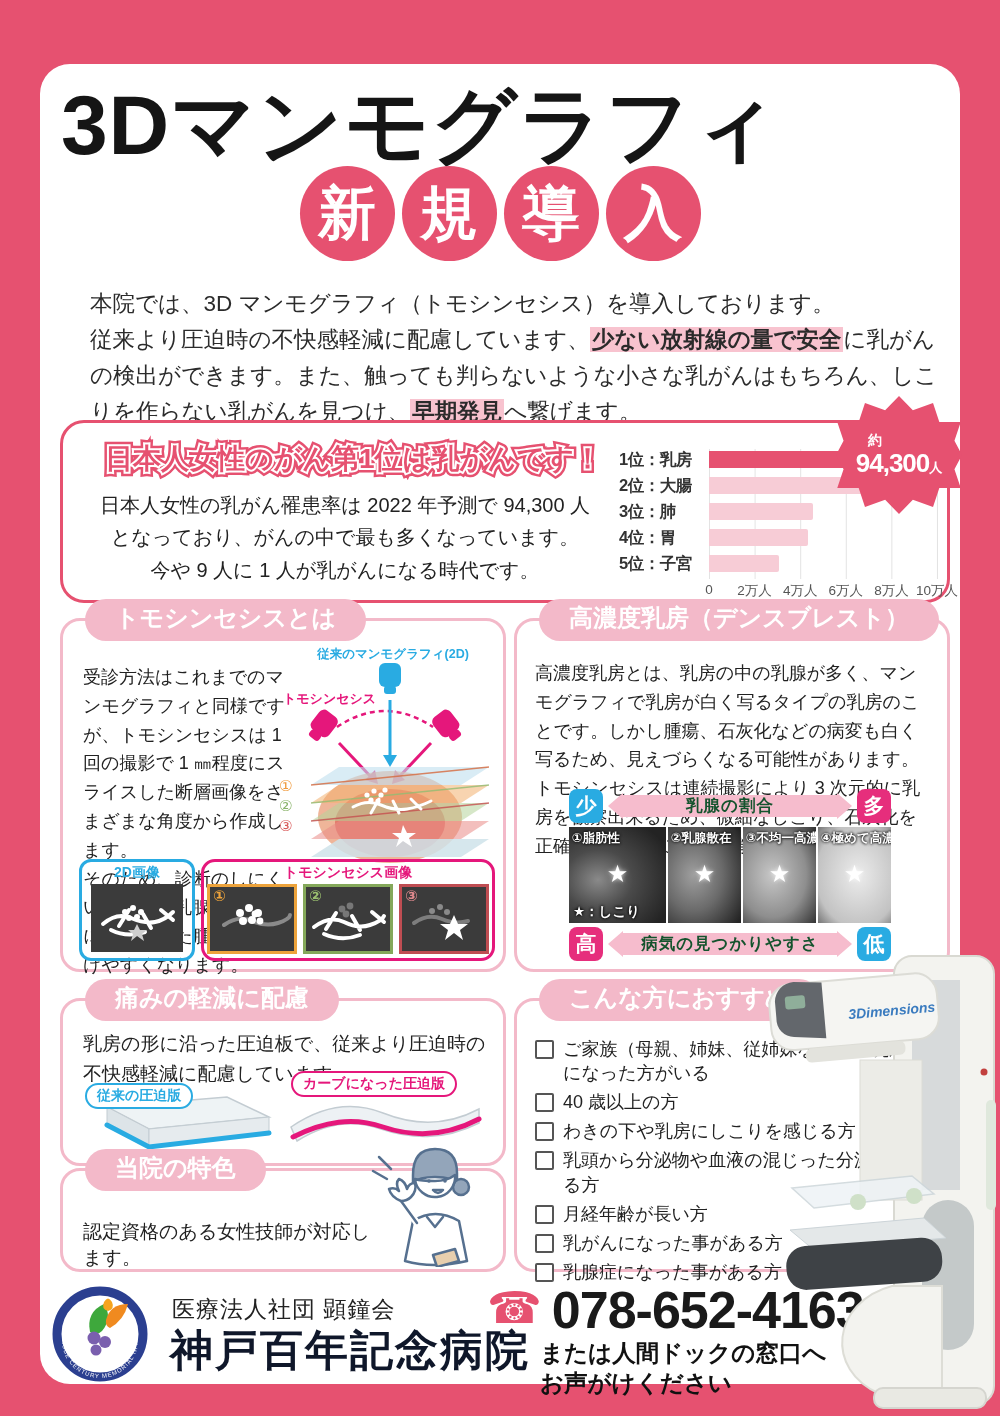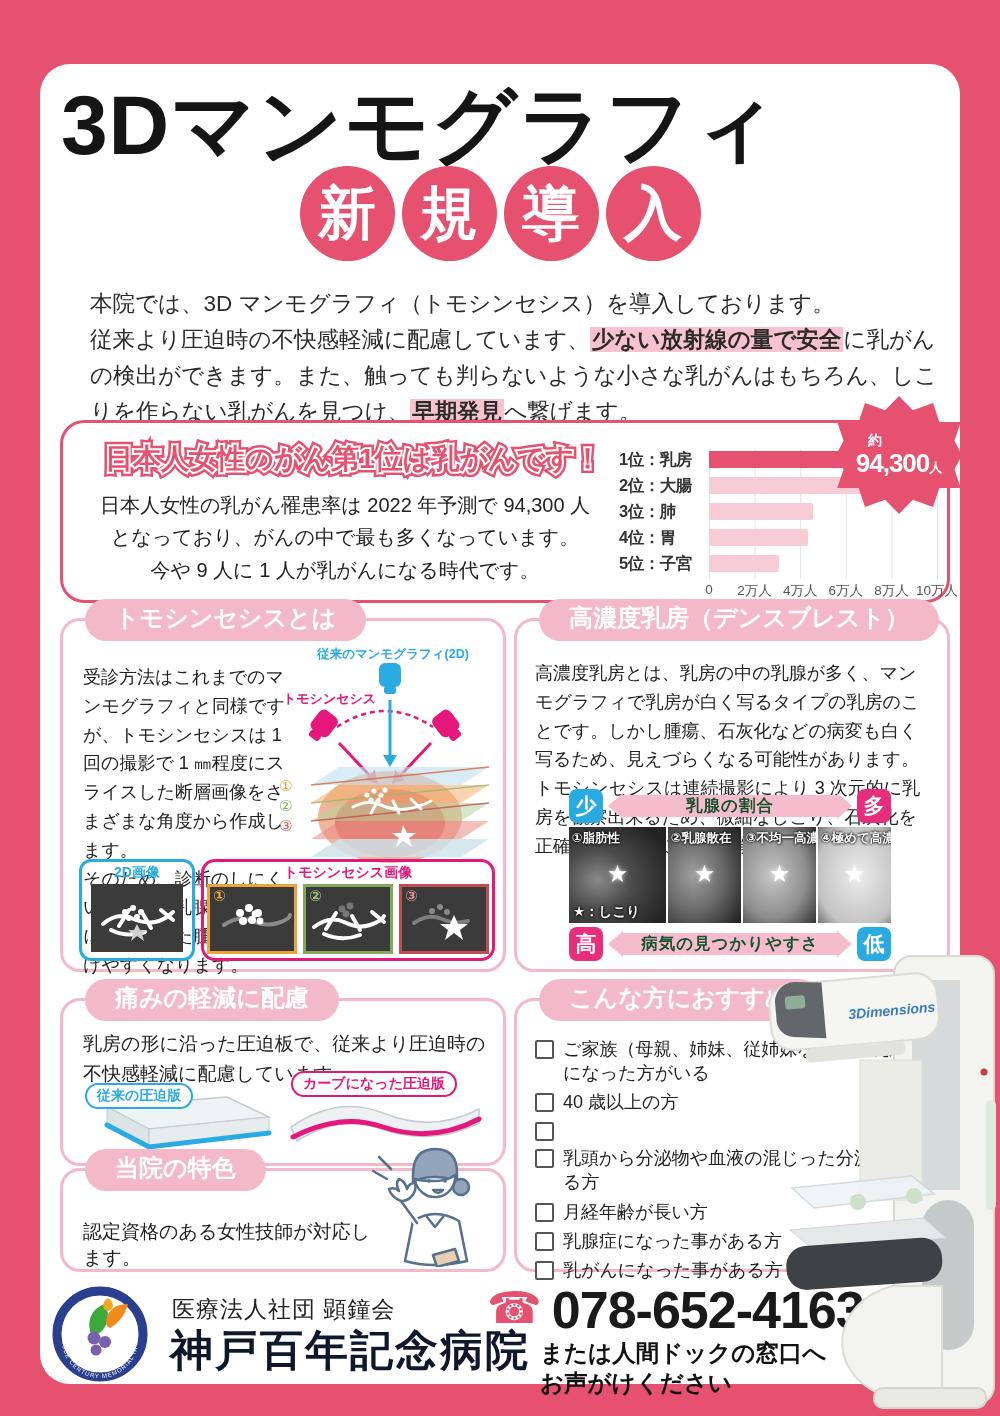--- a/index.html
+++ b/index.html
@@ -394,36 +394,37 @@
     <li>
         <span class="cbx"></span>
         <span>ご家族（母親、姉妹、従姉妹など）に乳がんになった方がいる</span>
       </li>
     <li>
         <span class="cbx"></span>
         <span>40 歳以上の方</span>
       </li>
     <li>
         <span class="cbx"></span>
+        <span>わきの下や乳房にしこりを感じる方</span>
       </li>
     <li>
         <span class="cbx"></span>
         <span>乳頭から分泌物や血液の混じった分泌物が出る方</span>
       </li>
     <li>
         <span class="cbx"></span>
         <span>月経年齢が長い方</span>
       </li>
     <li>
         <span class="cbx"></span>
+        <span>乳がんになった事がある方</span>
+      </li>
+    <li>
+        <span class="cbx"></span>
         <span>乳腺症になった事がある方</span>
-      </li>
-    <li>
-        <span class="cbx"></span>
-        <span>乳がんになった事がある方</span>
       </li>
   </ul>
 </div>
 
 <div class="pbox box-feat">
   <div class="tab">当院の特色</div>
   <div class="feat-body">認定資格のある女性技師が対応します。</div>
   <svg class="nurse" viewBox="0 0 122 132">
     <g stroke="#56708f" stroke-width="2.5" fill="#fff" stroke-linecap="round" stroke-linejoin="round">
       <line x1="12" y1="22" x2="24" y2="34"></line>

